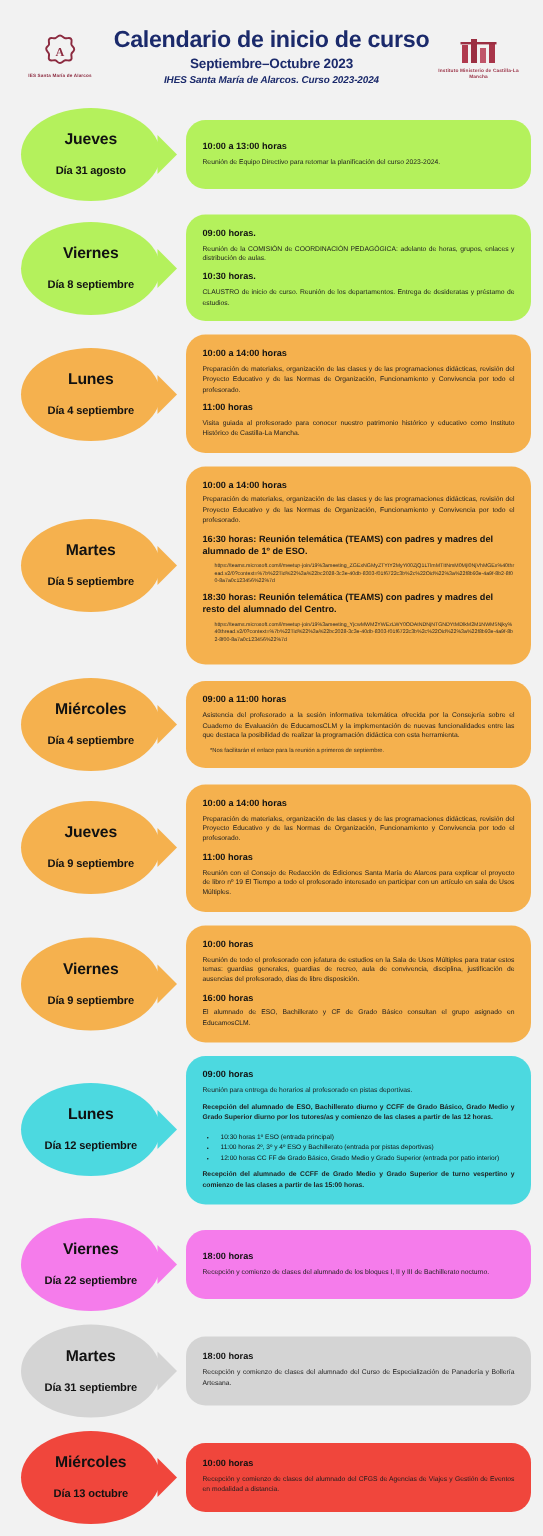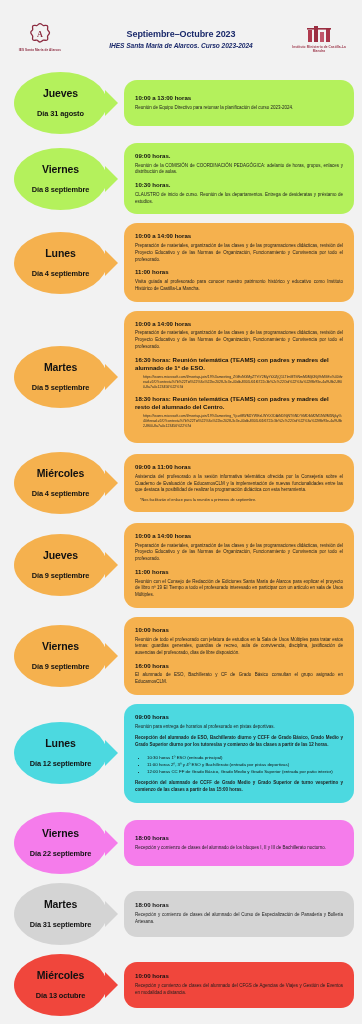--- a/index.html
+++ b/index.html
@@ -182,20 +182,21 @@
 
   <div class="logo-left">
     <svg width="26" height="26" viewBox="0 0 48 48">
       <path d="M24 3c3 0 4 3 6.5 3.5C33 7 35.5 5 37.5 7s0 4.5.5 7 3.5 3 3.5 6-3 3.5-3.5 6 1.5 5-.5 7-4.5 0-7 .5S27 37 24 37s-3.5-3-6-3.5-5 1.5-7-.5 0-4.5-.5-7S7 22.5 7 19.5s3-3 3.5-5.5-1.5-5 .5-7 4.5 0 7-.5S21 3 24 3z" fill="none" stroke="#8c2b40" stroke-width="2.4"></path>
       <text x="24" y="28" font-size="15" font-family="Liberation Serif, serif" font-weight="bold" fill="#8c2b40" text-anchor="middle">A</text>
     </svg>
     <div class="logo-caption">IES Santa María de Alarcos</div>
   </div>
 
   <div class="title-wrap">
+    <div class="main-title">Calendario de inicio de curso</div>
     <div class="sub-title">Septiembre–Octubre 2023</div>
     <div class="sub-title2">IHES Santa María de Alarcos. Curso 2023-2024</div>
   </div>
 
   <div class="logo-right">
     <svg width="30" height="22" viewBox="0 0 60 44">
       <rect x="8" y="16" width="8" height="24" fill="#b03a4e"></rect>
       <rect x="20" y="8" width="8" height="32" fill="#9b2f42"></rect>
       <rect x="32" y="20" width="8" height="20" fill="#c0566a"></rect>
       <rect x="44" y="12" width="8" height="28" fill="#a83549"></rect>

